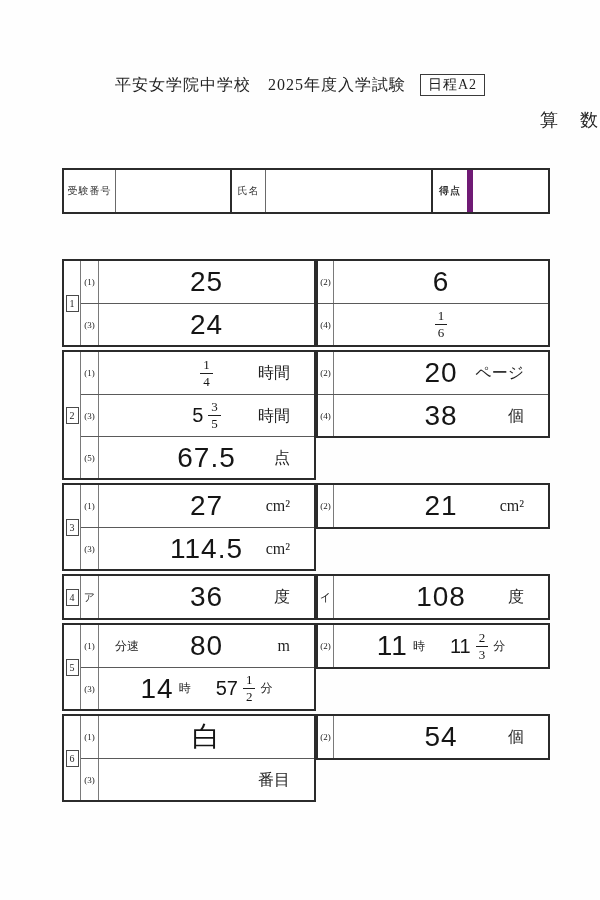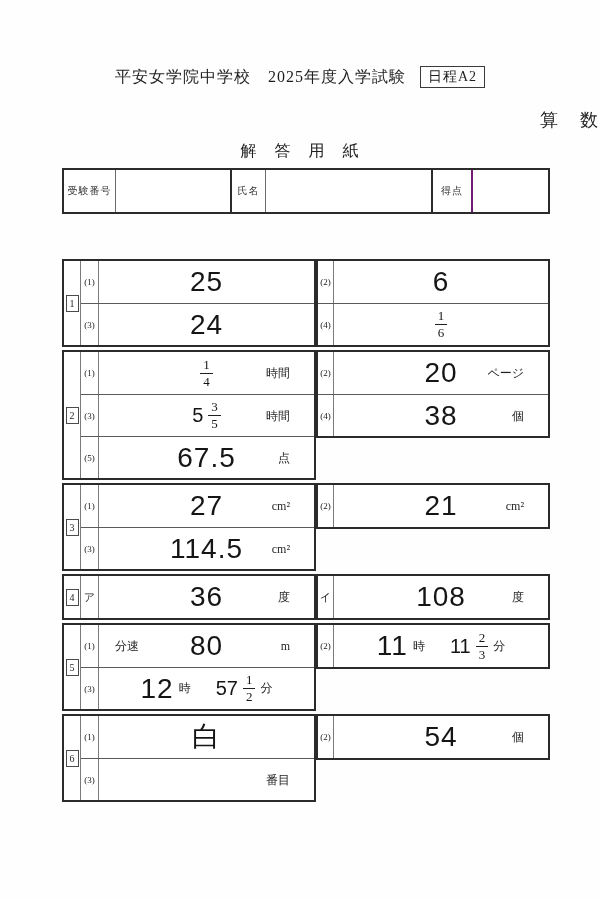--- a/index.html
+++ b/index.html
@@ -3,21 +3,21 @@
 <meta charset="utf-8">
 <style>
   * { margin:0; padding:0; box-sizing:border-box; }
   body { background:#e8e8e8; font-family:"Liberation Serif", serif; }
   .sheet {
     position:relative; width:600px; height:900px; margin:0 auto;
     background:#fefefe; color:#1f1f1f; overflow:hidden;
   }
   
   .title-line {
-    position:absolute; top:66px; left:0; width:100%;
+    position:absolute; top:74px; left:0; width:100%;
     text-align:center; font-size:16px; letter-spacing:1px;
   }
   .badge {
     display:inline-block; border:1px solid #3a3a3a;
     padding:1px 7px; margin-left:14px; font-size:14px; letter-spacing:1px;
     vertical-align:1px;
   }
   .subject {
     position:absolute; top:108px; left:0; width:100%;
     text-align:right; font-size:18px; letter-spacing:2px;
@@ -30,21 +30,21 @@
   .info-bar {
     position:absolute; top:168px; left:62px; width:488px; height:46px;
     border:2px solid #2b2b2b; display:flex; background:#fff;
   }
   .info-cell { display:flex; align-items:center; justify-content:center; }
   .info-label { font-size:10px; color:#333; letter-spacing:1px; }
   .w-examno { width:52px; border-right:1px solid #6a6a6a; }
   .w-blank1 { width:116px; border-right:2px solid #2b2b2b; }
   .w-name   { width:34px; border-right:1px solid #6a6a6a; }
   .w-blank2 { width:167px; border-right:2px solid #2b2b2b; }
-  .w-score  { width:40px; border-right:2px solid #701a75; }
+  .w-score  { width:40px; border-right:6px solid #701a75;font-weight:bold; }
   .w-blank3 { flex:1; }
   
   .blocks {
     position:absolute; top:259px; left:62px; width:488px;
     display:flex; flex-direction:column; gap:3px;
   }
   .block { display:flex; align-items:flex-start; }
   .half { border:2px solid #2b2b2b; background:#fff; }
   .half.left  { width:254px; display:flex; }
   .half.right { width:234px; }
@@ -82,21 +82,21 @@
   .frac {
     display:inline-flex; flex-direction:column; align-items:center;
     line-height:1.05; font-family:"Liberation Serif", serif;
     font-size:13px; color:#151515;
   }
   .frac .num { border-bottom:1px solid #1f1f1f; padding:0 3px 1px; }
   .frac .den { padding-top:1px; }
   .sunit { font-size:12px; font-family:"Liberation Serif", serif; color:#1f1f1f; }
   .unit {
     position:absolute; right:24px; top:50%; transform:translateY(-50%);
-    font-size:12px; font-family:"Liberation Serif", serif;
+    font-size:16px; font-family:"Liberation Serif", serif;
   }
   .prefix {
     position:absolute; left:16px; top:50%; transform:translateY(-50%);
     font-size:12px; font-family:"Liberation Serif", serif;
   }
   
   .footer {
     position:absolute; top:839px; left:0; width:100%;
     text-align:center; font-size:10px; letter-spacing:2px; color:#333;
   }
@@ -104,21 +104,20 @@
 </head>
 <body>
 
 <div class="sheet">
 
   <div class="title-line">
     <span>平安女学院中学校</span><span>　</span><span>2025年度入学試験</span><span class="badge">日程A2</span>
   </div>
 
   <div class="subject">算　数</div>
-  <div class="sheet-title">解　答　用　紙</div>
 
   <div class="info-bar">
     <div class="info-cell w-examno">
       <span class="info-label">受験番号</span>
     </div>
     <div class="info-cell w-blank1"></div>
     <div class="info-cell w-name">
       <span class="info-label">氏名</span>
     </div>
     <div class="info-cell w-blank2"></div>
@@ -327,21 +326,21 @@
                   <span class="val">80</span>
                 </span>
                 <span class="unit">m</span>
               </div>
             </div>
             <div class="row">
               <div class="lab">(3)</div>
               <div class="acell">
                 <span class="vgroup">
                   <span class="part">
-                    <span class="val">12</span>
+                    <span class="val">14</span>
                     <span class="sunit">時</span>
                   </span>
                   <span class="part">
                     <span class="whole">57</span>
                     <span class="frac">
                       <span class="num">1</span>
                       <span class="den">2</span>
                     </span>
                     <span class="sunit">分</span>
                   </span>

